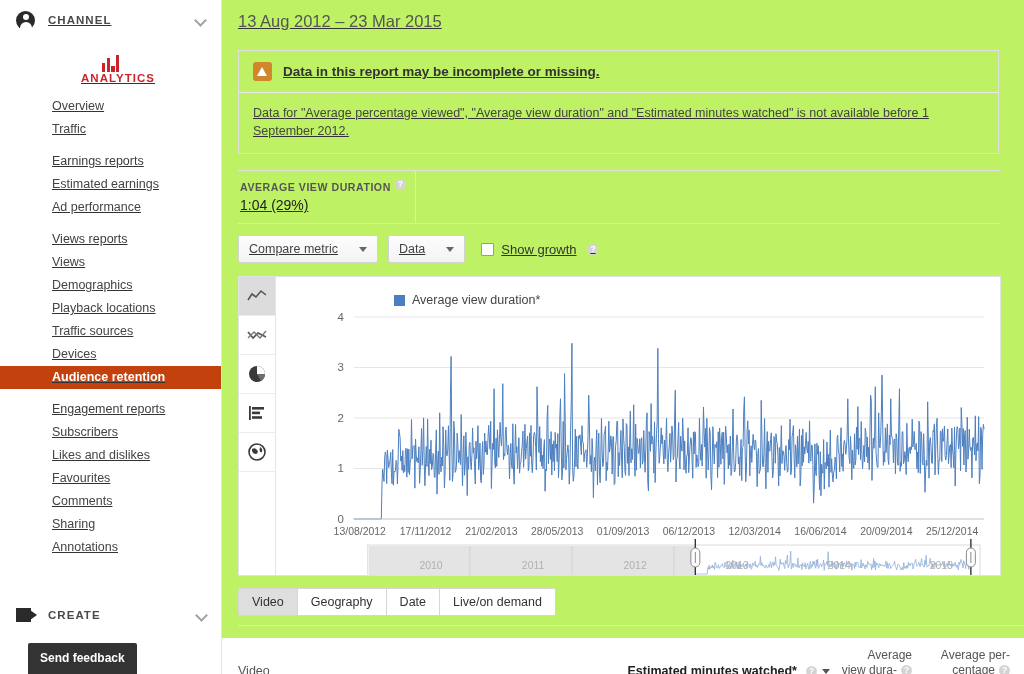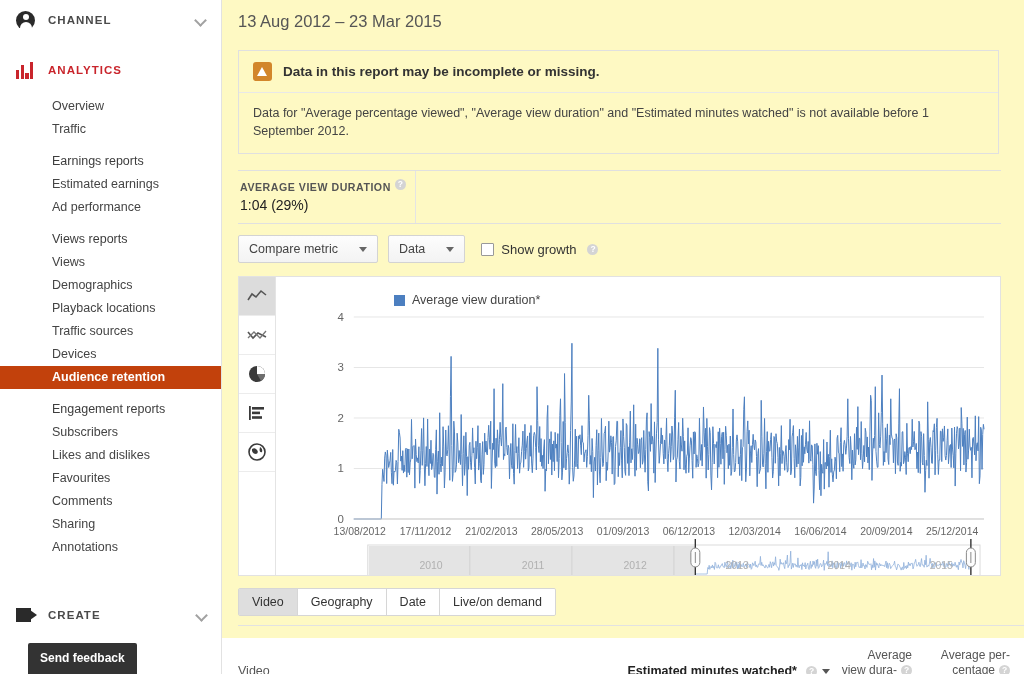--- a/index.html
+++ b/index.html
@@ -6,21 +6,21 @@
   * { box-sizing: border-box; }
   html, body {
     margin: 0; padding: 0;
     width: 1024px; height: 674px;
     overflow: hidden;
     background: #fff;
     font-family: "Liberation Sans", sans-serif;
     font-size: 13px;
     color: #333;
   }
-  #app { position: relative; width: 1024px; height: 674px; display: flex; }
+  #app { position: relative; width: 1024px; height: 674px; display: flex; text-decoration: underline; }
 
   
   #sidebar {
     width: 222px; height: 674px;
     background: #fff;
     border-right: 1px solid #e2e2e2;
     position: relative;
     flex: 0 0 222px;
   }
   .side-head {
@@ -90,21 +90,21 @@
   }
   #send-feedback {
     position: absolute; left: 28px; bottom: 0;
     background: #333; color: #fff;
     font-size: 12px; font-weight: bold;
     padding: 8px 12px 9px;
     border-radius: 2px 2px 0 0;
   }
 
   
-  #main { flex: 1; position: relative; background: #fef9c3; height: 638px; }
+  #main { flex: 1; position: relative; background: #bef264; height: 638px; }
   .daterange {
     font-size: 16.5px; color: #555; font-weight: normal;
     padding: 12px 0 0 16px;
   }
 
   
   .warn-wrap { margin: 19px 25px 0 16px; border: 1px solid #e0e0e0; }
   .warn-top {
     display: flex; align-items: center; gap: 11px;
     padding: 11px 14px; border-bottom: 1px solid #e8e8e8;
@@ -232,21 +232,21 @@
 <div id="app">
 
   <div id="sidebar">
 
     <div class="side-head" style="margin-top:3px;">
       <span class="av-icon"></span>
       <span class="sh-label">CHANNEL</span>
       <span class="chev"></span>
     </div>
 
-    <div class="side-head analytics" style="margin-top:16px;">
+    <div class="side-head analytics" style="margin-top:16px;flex-direction:column;">
       <span class="bars-icon">
         <i style="height:9px"></i>
           <i style="height:14px"></i>
           <i style="height:6px"></i>
           <i style="height:17px"></i>
       </span>
       <span class="sh-label">ANALYTICS</span>
     </div>
 
     <div id="nav-groups" style="margin-top:8px;">

